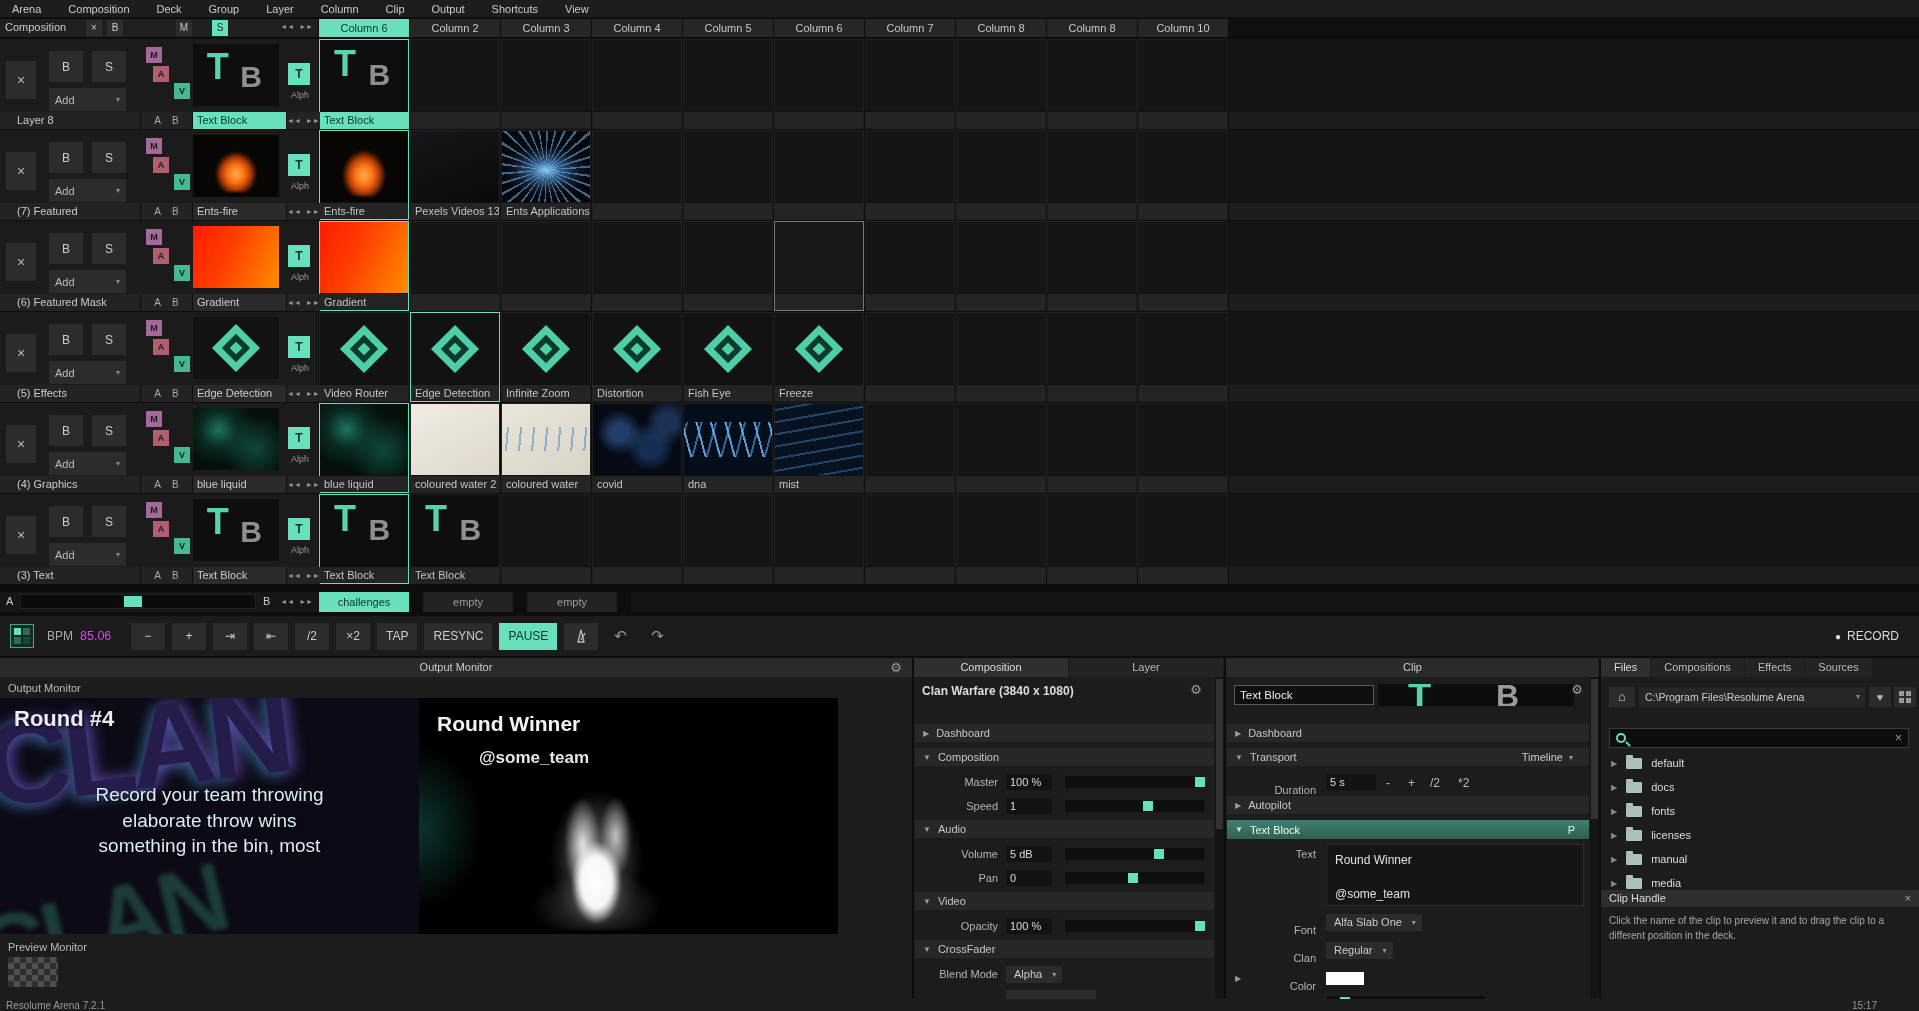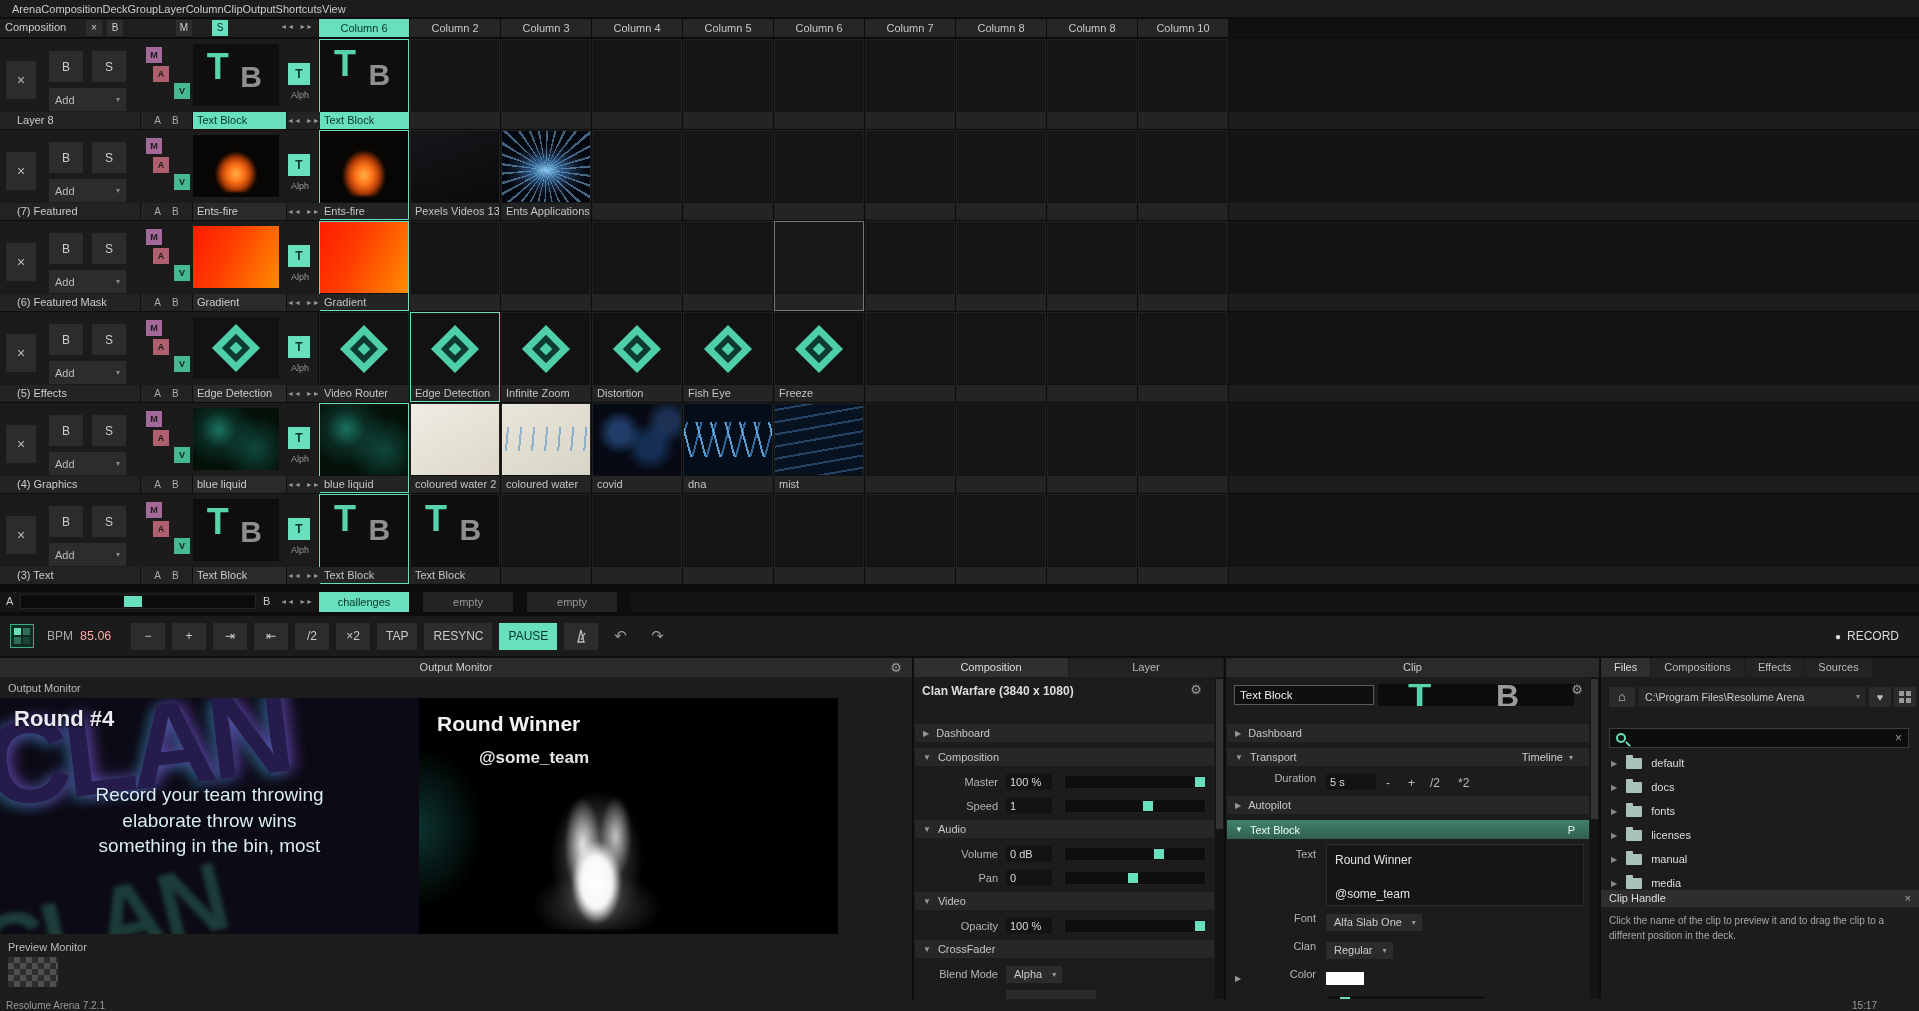--- a/index.html
+++ b/index.html
@@ -1,20 +1,20 @@
 <!DOCTYPE html>
 <html><head>
 <meta charset="utf-8">
 <style>
 *{margin:0;padding:0;box-sizing:border-box}
 html,body{background:#000}
 #app{position:relative;width:1919px;height:1011px;background:#0d0d0d;font-family:"Liberation Sans",sans-serif;color:#c8c8c8;font-size:11px;overflow:hidden}
 
 
-#menubar{position:absolute;left:0;top:0;width:100%;height:17px;background:#1d1d1d;display:flex;align-items:center;padding-left:12px}
+#menubar{position:absolute;left:0;top:0;width:100%;height:17px;background:#1d1d1d;display:flex;align-items:center;gap:27px;padding-left:12px}
 .menu-item{color:#ccc;font-size:11px;white-space:nowrap}
 
 
 #colheaders{position:absolute;left:0;top:19px;width:100%;height:18px;display:flex}
 .comp-strip{position:relative;width:318px;height:18px;background:#1f1f1f;flex:none;margin-right:1px}
 .cs-label{position:absolute;left:5px;top:2px;color:#ccc}
 .cs-btn{position:absolute;top:1px;width:16px;height:16px;background:#2d2d2d;color:#ccc;text-align:center;line-height:16px;font-size:10px}
 .cs-x{left:86px}.cs-b{left:107px}.cs-m{left:176px}
 .cs-s{left:212px;background:#69e0bd;color:#052e22}
 .cs-arrows{position:absolute;right:5px;top:4px;font-size:7px;color:#999;display:flex;gap:5px}
@@ -91,21 +91,21 @@
 #cross-cells{flex:1;display:flex;gap:14px}
 .xcell{width:90px;flex:none;background:#232323;color:#999;text-align:center;line-height:20px}
 .xcell.active{background:#69e0bd;color:#06352a}
 .xfiller{flex:1;background:#141414}
 
 
 #transport{position:absolute;left:0;top:616px;width:100%;height:40px;background:#1b1b1b;display:flex;align-items:center;gap:7px;padding:0 10px}
 .t-icon{width:24px;height:24px;background:#0f2b22;border:1px solid #3aaa86;position:relative;flex:none}
 .t-icon::before{content:"";position:absolute;inset:3px;background:linear-gradient(#69e0bd,#69e0bd) 0 0/45% 45% no-repeat,linear-gradient(#2f6d58,#2f6d58) 100% 0/45% 45% no-repeat,linear-gradient(#2f6d58,#2f6d58) 0 100%/45% 45% no-repeat,linear-gradient(#1d4436,#1d4436) 100% 100%/45% 45% no-repeat}
 .t-lbl{color:#aaa;font-size:12px;margin-left:6px}
-.t-val{color:#fca5a5;font-size:12.5px;min-width:44px}
+.t-val{color:#d946ef;font-size:12.5px;min-width:44px}
 .tbtn{height:27px;min-width:34px;background:#2c2c2c;color:#ccc;display:flex;align-items:center;justify-content:center;font-size:12px;flex:none;padding:0 9px}
 .tbtn.pause{background:#69e0bd;color:#05352a;min-width:58px}
 .t-undo{height:27px;min-width:30px;display:flex;align-items:center;justify-content:center;font-size:15px;color:#999}
 .t-record{margin-left:auto;margin-right:10px;display:flex;align-items:center;gap:6px;color:#ddd;font-size:12px}
 .t-record .dot{font-size:10px}
 
 
 #lower{position:absolute;left:0;top:658px;width:100%;height:341px;background:#0d0d0d}
 .panel{position:absolute;top:0;height:341px;background:#1c1c1c;overflow:hidden}
 #out-panel{left:0;width:912px}
@@ -143,21 +143,21 @@
 .gear2{position:absolute;right:22px;top:24px;color:#999;font-size:13px}
 .sechdr{position:absolute;left:1px;width:calc(100% - 11px);height:18px;background:#272727;display:flex;align-items:center;gap:7px;padding-left:8px;color:#c6c6c6}
 .sechdr .tri{font-size:8px;color:#999}
 .tbhdr{position:absolute;left:1px;width:calc(100% - 11px);height:19px;background:linear-gradient(#41806e,#2f5f50);display:flex;align-items:center;gap:7px;padding-left:8px;color:#eafff4}
 .tbhdr .tri{font-size:8px;color:#cfeee2}
 .pbtn{position:absolute;right:14px;font-size:11px;color:#dff8ee}
 .timeline{position:absolute;right:16px;display:flex;gap:6px;align-items:center;color:#ccc}
 .timeline .caret{font-size:8px;color:#999}
 .prow{position:absolute;left:0;width:100%;height:22px}
 .plabel{position:absolute;left:0;top:4px;width:84px;text-align:right;color:#b5b5b5}
-.plabel2{position:absolute;left:0;top:0;width:90px;text-align:right;color:#b5b5b5}
+.plabel2{position:absolute;left:0;top:12px;width:90px;text-align:right;color:#b5b5b5}
 .pval{position:absolute;left:92px;top:2px;min-width:46px;height:16px;background:#131313;color:#ddd;padding:1px 4px;line-height:14px}
 .pslider{position:absolute;left:150px;top:3px;width:142px;height:14px;background:#0e0e0e;border:1px solid #1f1f1f}
 .smark{position:absolute;top:1px;width:10px;height:10px;background:#69e0bd}
 .pdrop{position:absolute;top:2px;height:17px;background:#2b2b2b;color:#ccc;padding:0 20px 0 8px;line-height:17px}
 .pdrop .caret{position:absolute;right:6px;top:0;font-size:8px;color:#999}
 .rowtri{position:absolute;left:9px;top:6px;font-size:8px;color:#999}
 .durval{position:absolute;left:100px;top:2px;width:50px;height:16px;background:#131313;color:#ddd;padding:1px 4px;line-height:14px}
 .durbtn{position:absolute;top:4px;color:#bbb;font-size:12px}
 
 
@@ -825,21 +825,21 @@
         <span class="pslider">
             <span class="smark" style="left: calc(60% - 6px);"></span>
           </span>
       </div>
       <div class="sechdr" style="top:162px">
         <span class="tri">▼</span>
         <span>Audio</span>
       </div>
       <div class="prow" style="top:186px">
         <span class="plabel">Volume</span>
-        <span class="pval">0 dB</span>
+        <span class="pval">5 dB</span>
         <span class="pslider">
             <span class="smark" style="left: calc(68% - 6px);"></span>
           </span>
       </div>
       <div class="prow" style="top:210px">
         <span class="plabel">Pan</span>
         <span class="pval">0</span>
         <span class="pslider">
             <span class="smark" style="left: calc(49% - 6px);"></span>
           </span>

